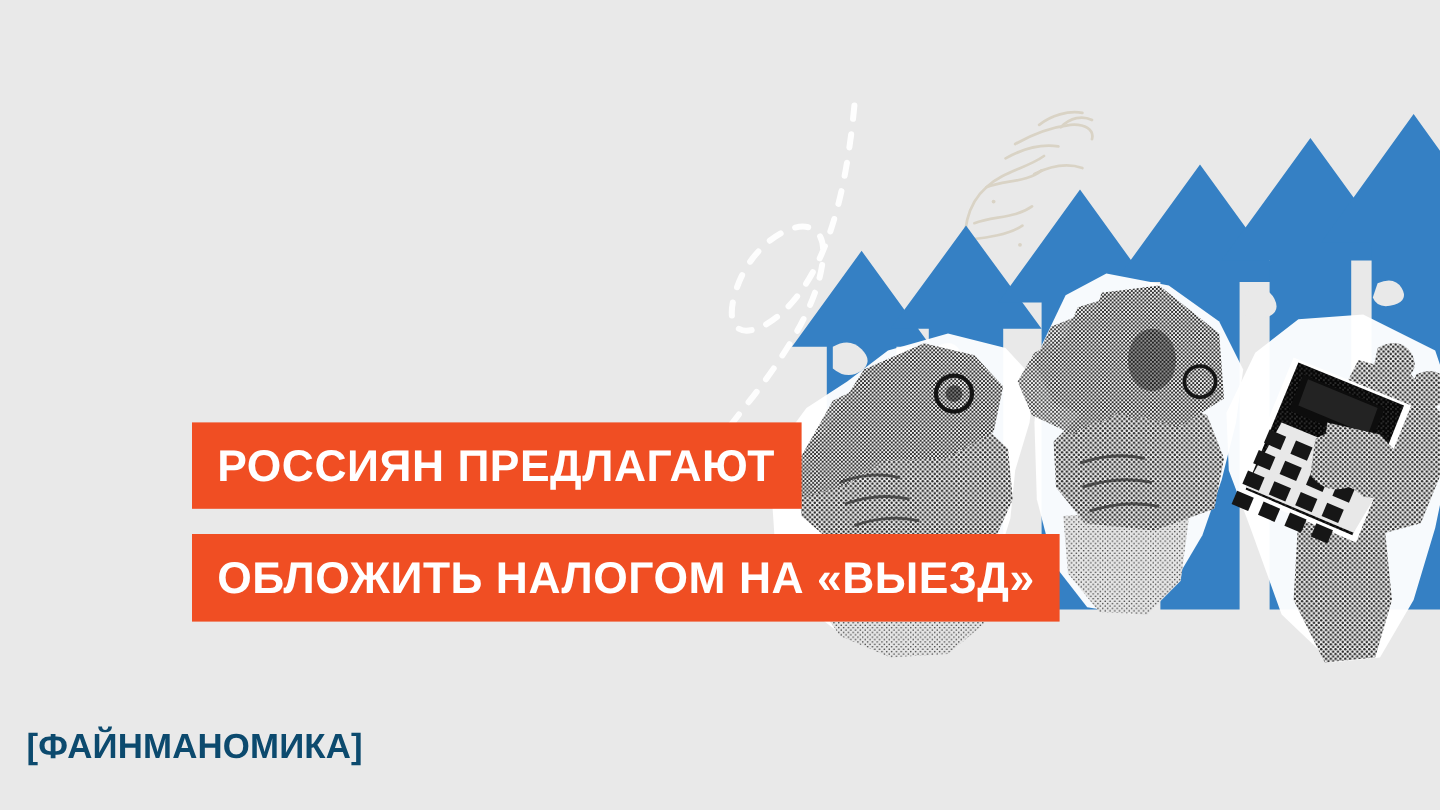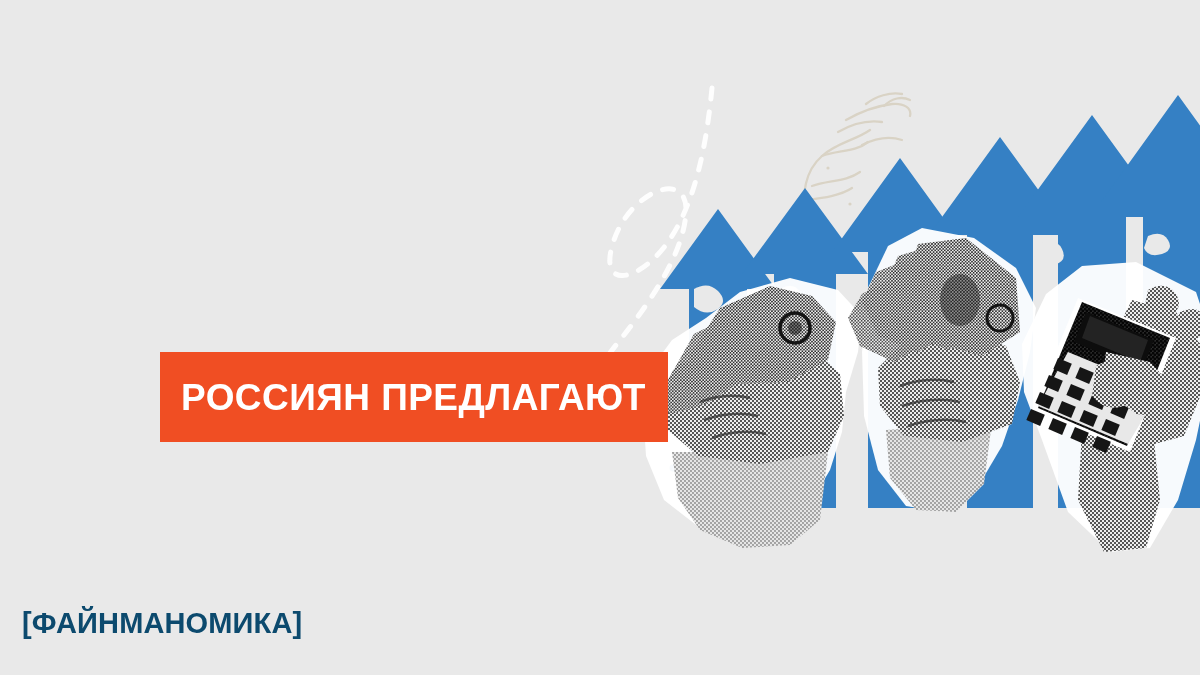--- a/index.html
+++ b/index.html
@@ -38,21 +38,21 @@
     color: #ffffff;
     font-weight: bold;
     letter-spacing: 0.012em;
     white-space: nowrap;
     line-height: 1;
     z-index: 40;
   }
   #banner-line-1 {
     left: 160px;
     top: 352px;
-    height: 90px;
+    height: 72px;
     padding: 0 22px 0 21px;
     font-size: 37px;
   }
   #banner-line-2 {
     left: 160px;
     top: 445px;
     height: 73px;
     padding: 0 21px 0 21px;
     font-size: 37px;
   }
@@ -277,16 +277,19 @@
       <path d="M1106 352 L 1150 362 L 1178 392 L 1172 418 L 1136 414
                L 1102 386 Z" fill="url(#halftone-mid)"></path>
       <path d="M1096 366 q 22 -14 40 4 q 16 18 -4 32 q -24 14 -40 -6 Z" fill="url(#halftone-mid)"></path>
     </g>
   </svg>
 
   <div class="banner" id="banner-line-1">
     <span>РОССИЯН ПРЕДЛАГАЮТ</span>
   </div>
 
+  <div class="banner" id="banner-line-2">
+    <span>ОБЛОЖИТЬ НАЛОГОМ НА «ВЫЕЗД»</span>
+  </div>
 
   <div id="brand">[ФАЙНМАНОМИКА]</div>
 
 </div>
 
 </body></html>

